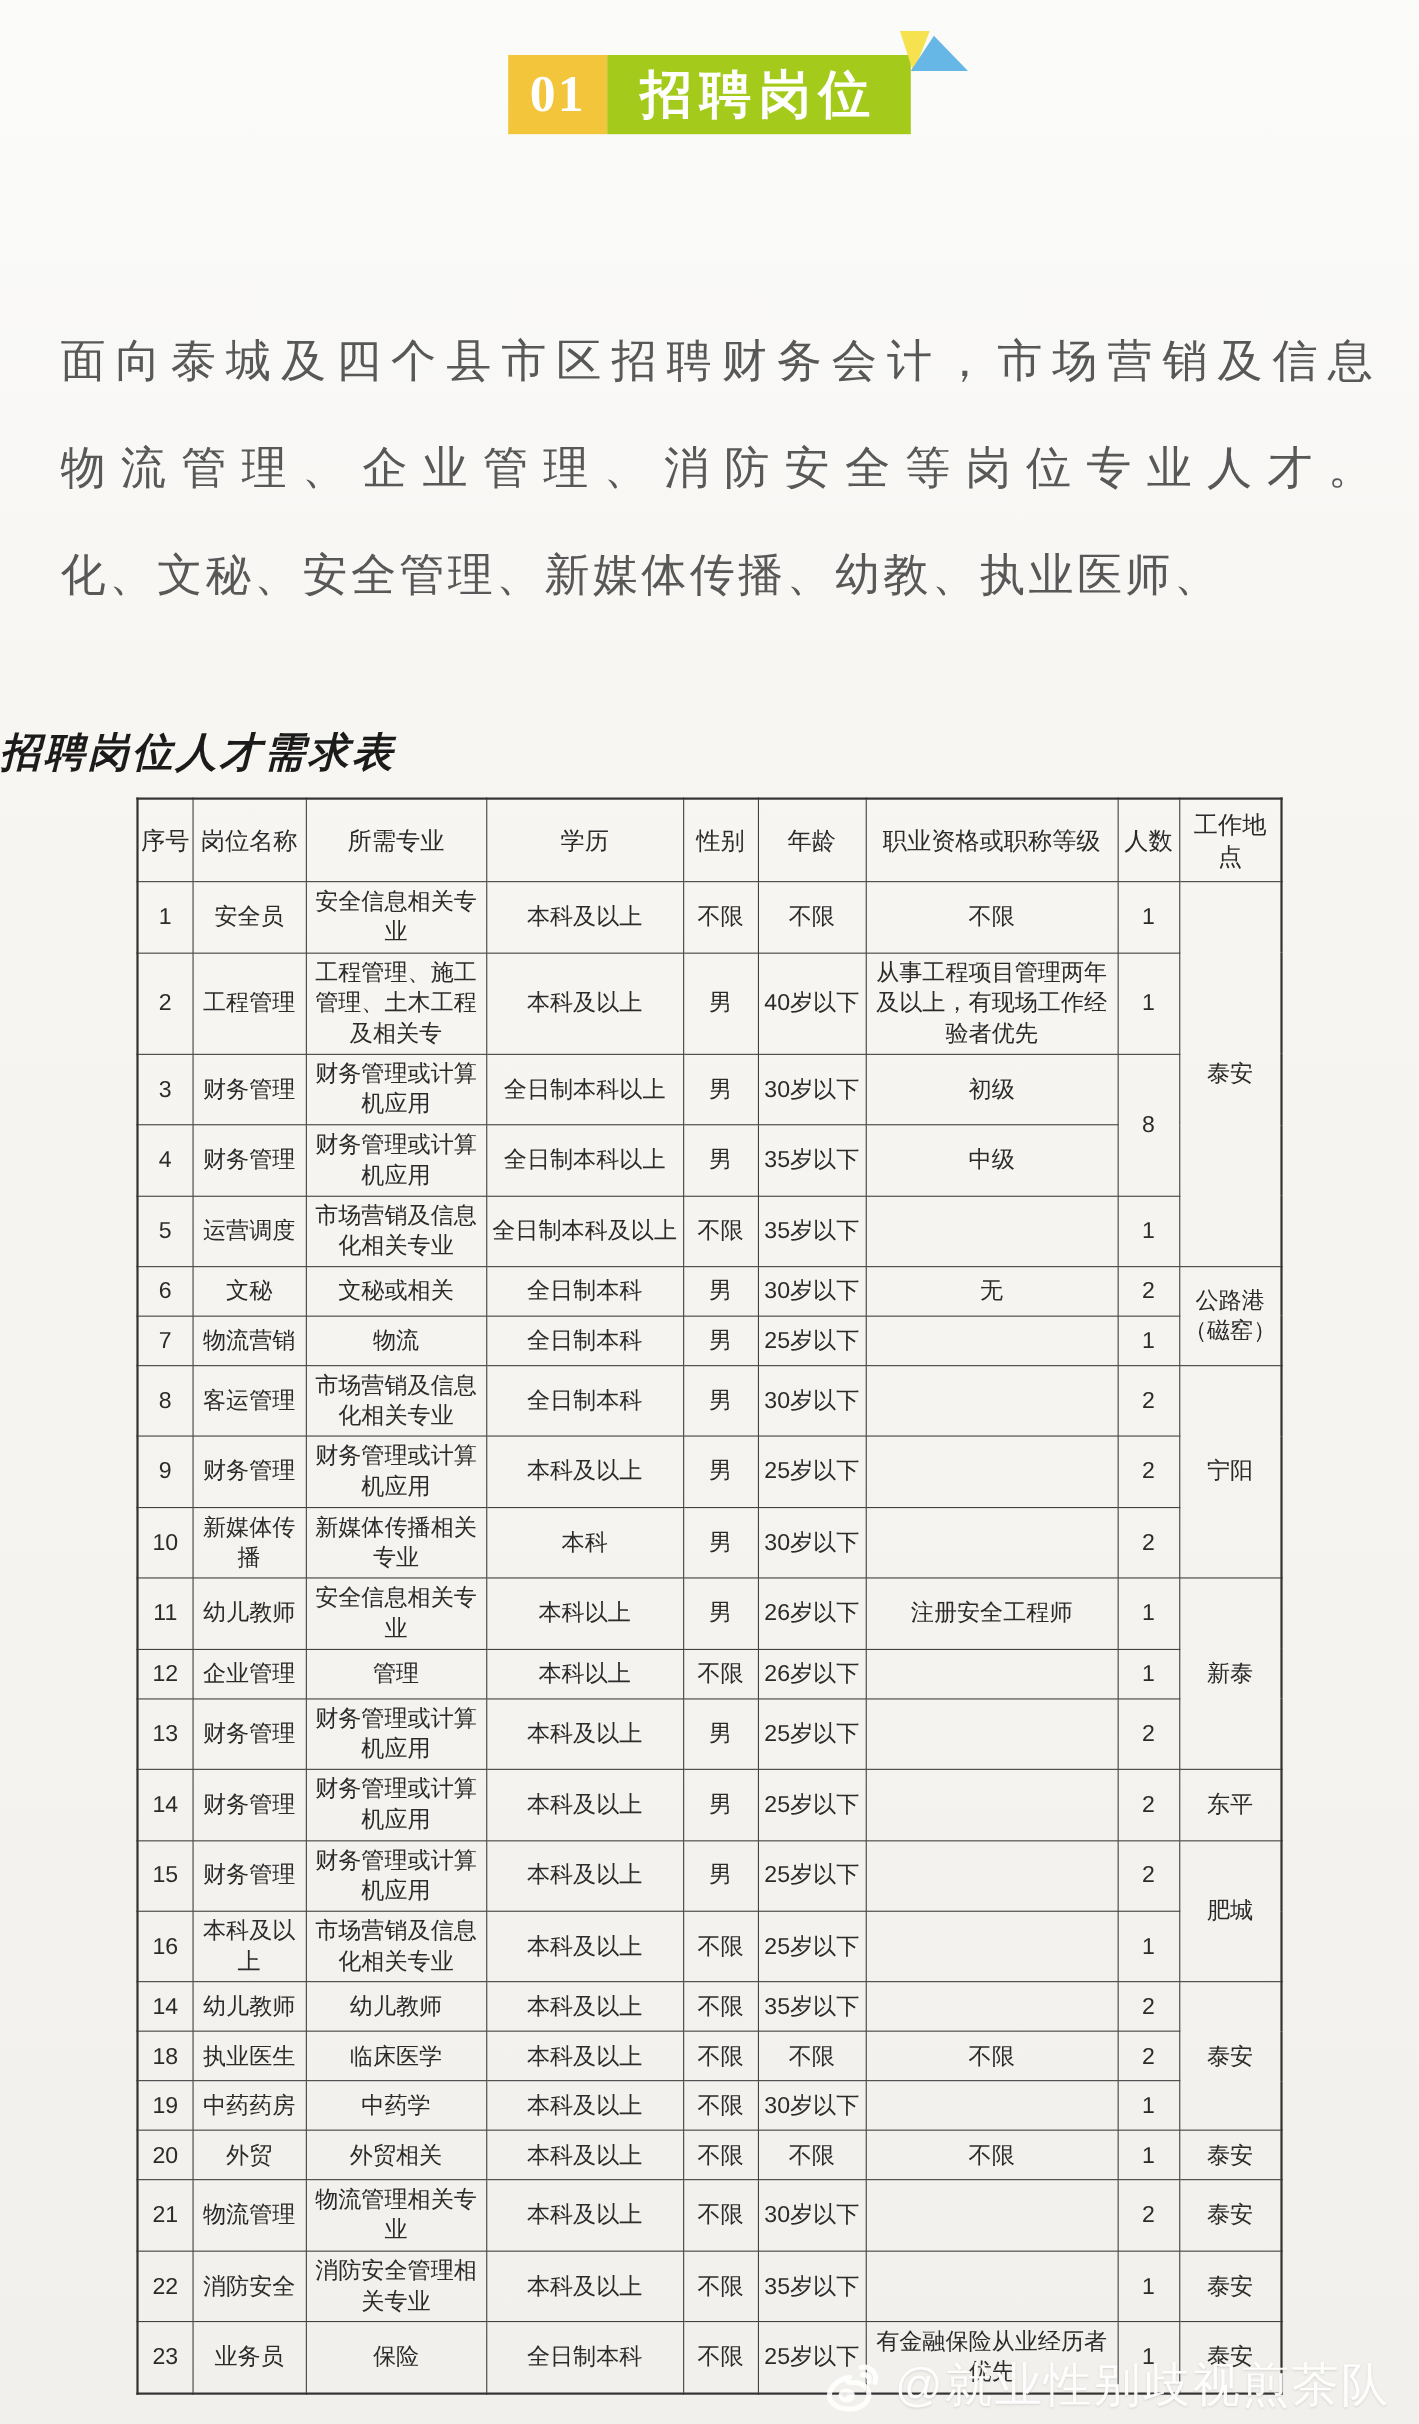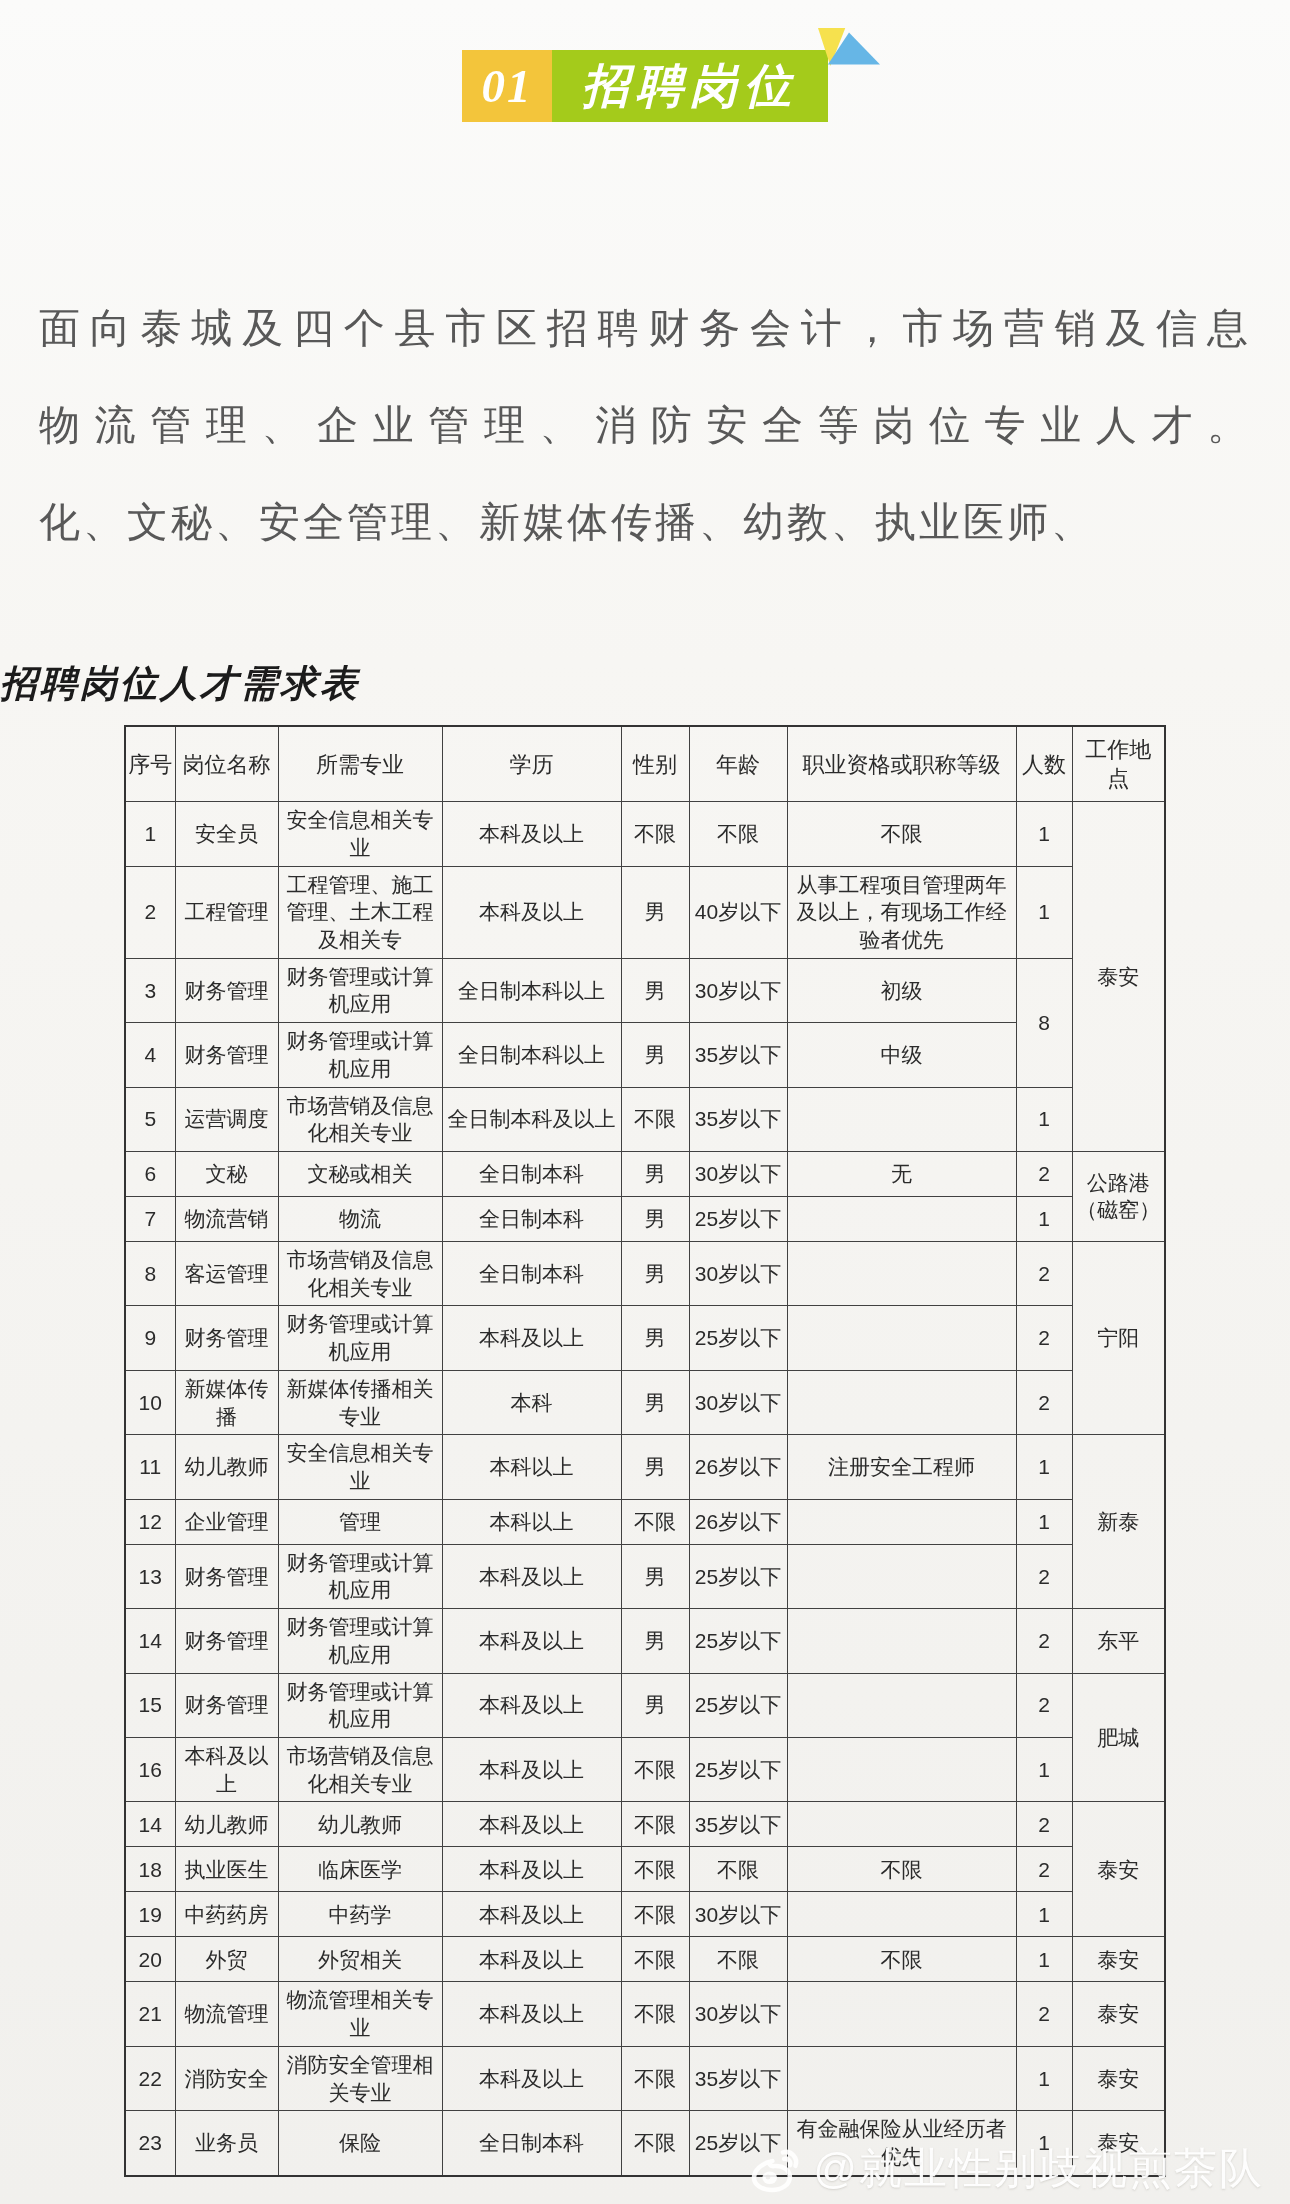--- a/index.html
+++ b/index.html
@@ -3,40 +3,40 @@
 <meta charset="utf-8">
 <style>
   html,body{margin:0;padding:0;}
   body{
     width:1290px;height:2204px;position:relative;overflow:hidden;
     background:linear-gradient(180deg,#fbfbfa 0%,#f7f6f3 30%,#f1f0ed 100%);
     font-family:"Liberation Sans","DejaVu Sans",sans-serif;
     -webkit-font-smoothing:antialiased;
   }
   
-  .hero{margin-top:50px;display:flex;justify-content:center;align-items:stretch;position:relative;font-style:italic;}
+  .hero{margin-top:50px;display:flex;justify-content:center;align-items:stretch;position:relative;}
   .hero-num{
     width:90px;height:72px;display:flex;align-items:center;justify-content:center;
     color:#ffffff;font-family:"Liberation Serif","DejaVu Serif",serif;
     font-size:47px;font-weight:bold;letter-spacing:2px;
   }
   .hero-title-wrap{position:relative;height:72px;}
   .hero-title{
     height:72px;padding:0 30px;display:flex;align-items:center;justify-content:center;
     color:#ffffff;font-size:47px;font-weight:bold;letter-spacing:7px;text-align:right;
   }
   .tri{position:absolute;top:-22px;right:-52px;width:62px;height:38px;}
   .tri-y,.tri-b{position:absolute;inset:0;display:block;}
   .tri-y{clip-path:polygon(0% 0%,44% 0%,20% 100%);}
   .tri-b{clip-path:polygon(50% 12%,100% 96%,16% 96%);}
   
   .intro{margin:158px 39px 0 39px;}
   .intro-line{
     font-size:41px;line-height:97px;color:#585858;letter-spacing:3px;
-    text-align:justify;text-align-last:justify;white-space:nowrap_off;
+    text-align:justify;text-align-last:justify;white-space:nowrap_off;margin-left:16px;
   }
   .intro-line:last-child{text-align-last:left;}
   
   .table-block{margin-top:88px;}
   .tbl-title{
     margin:0 0 16px 0;text-align:left;color:#1b1b1b;
     font-family:"Liberation Serif","DejaVu Serif",serif;
     font-size:37px;font-weight:bold;letter-spacing:3px;font-style:italic;
   }
   table.req{

